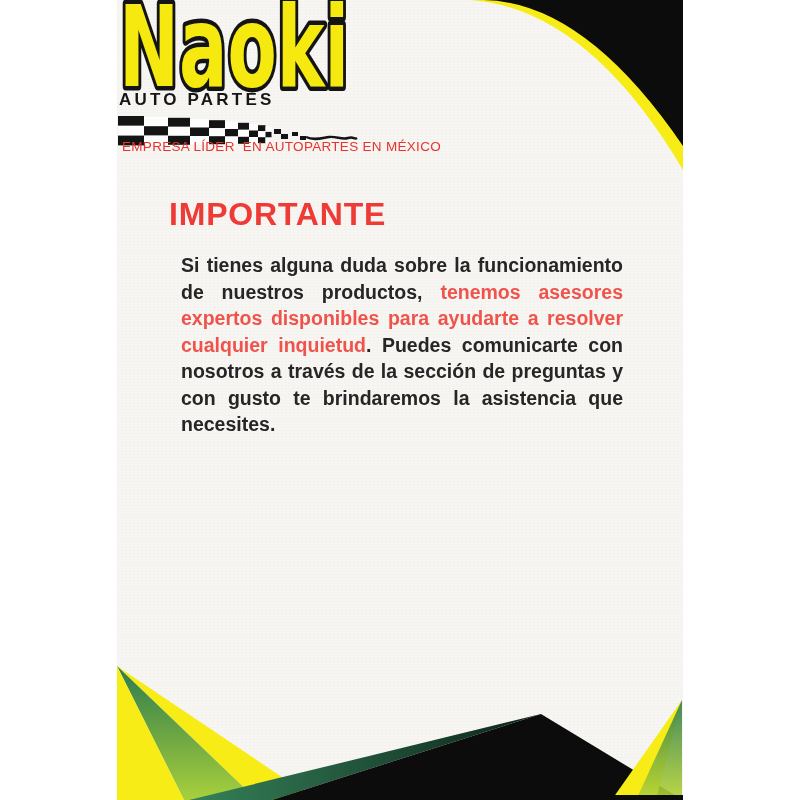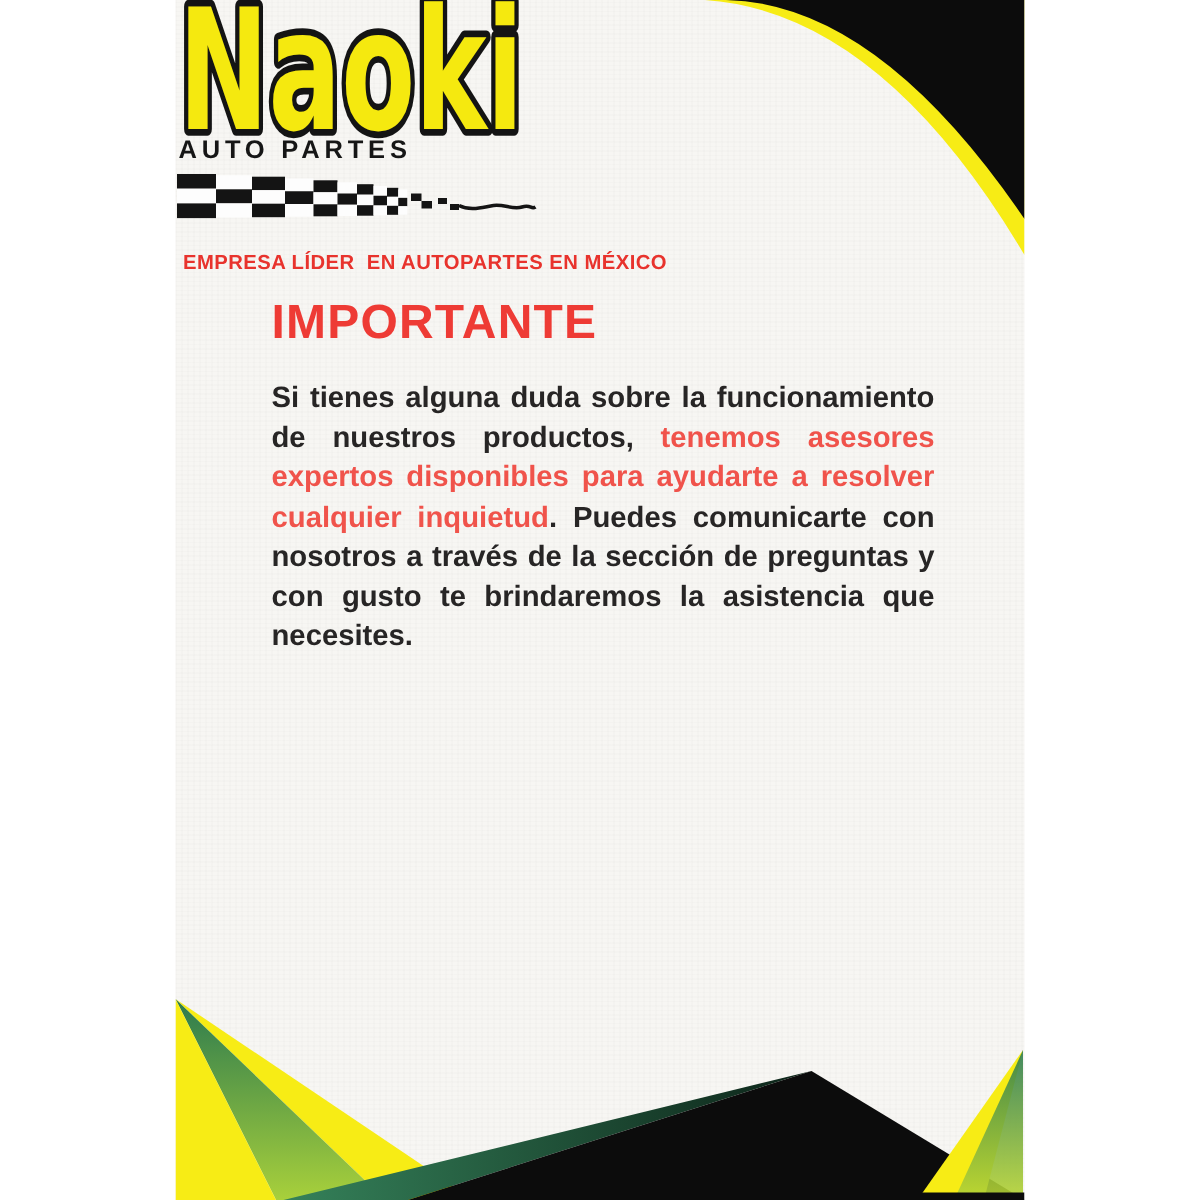--- a/index.html
+++ b/index.html
@@ -9,24 +9,24 @@
     background-image:repeating-linear-gradient(0deg, rgba(0,0,0,0.012) 0 1px, transparent 1px 3px),
                      repeating-linear-gradient(90deg, rgba(0,0,0,0.012) 0 1px, transparent 1px 4px);}
   .deco{position:absolute;inset:0;width:566px;height:800px;display:block;}
 
   .logo-svg{position:absolute;left:-2px;top:0;width:244px;height:94px;overflow:visible;}
   .logo-svg text{font-family:"DejaVu Sans", sans-serif;font-weight:bold;
     fill:#f5e90f;stroke:#141414;stroke-width:9px;stroke-linejoin:round;paint-order:stroke;}
   .subtext{position:absolute;left:2px;top:90px;font-size:17px;font-weight:700;color:#161616;
     letter-spacing:3.2px;white-space:nowrap;}
   .flag{position:absolute;left:1px;top:116px;width:242px;height:40px;}
-  .tagline{position:absolute;left:5px;top:167px;font-size:13.5px;font-weight:700;color:#e8332d;
+  .tagline{position:absolute;left:5px;top:139px;font-size:13.5px;font-weight:400;color:#e8332d;
     letter-spacing:0.3px;white-space:pre;}
 
-  .heading{position:absolute;left:64px;top:196px;font-size:32px;font-weight:700;color:#ee3b35;
+  .heading{position:absolute;left:52px;top:196px;font-size:32px;font-weight:700;color:#ee3b35;
     letter-spacing:0.8px;}
   .copy{position:absolute;left:64px;top:252px;width:442px;}
   .copy p{margin:0 0 13px 0;font-size:19.5px;line-height:26.5px;font-weight:700;color:#272525;
     text-align:justify;}
   .hl{color:#f0534b;}
 </style>
 </head>
 <body>
 
 <div class="page">

